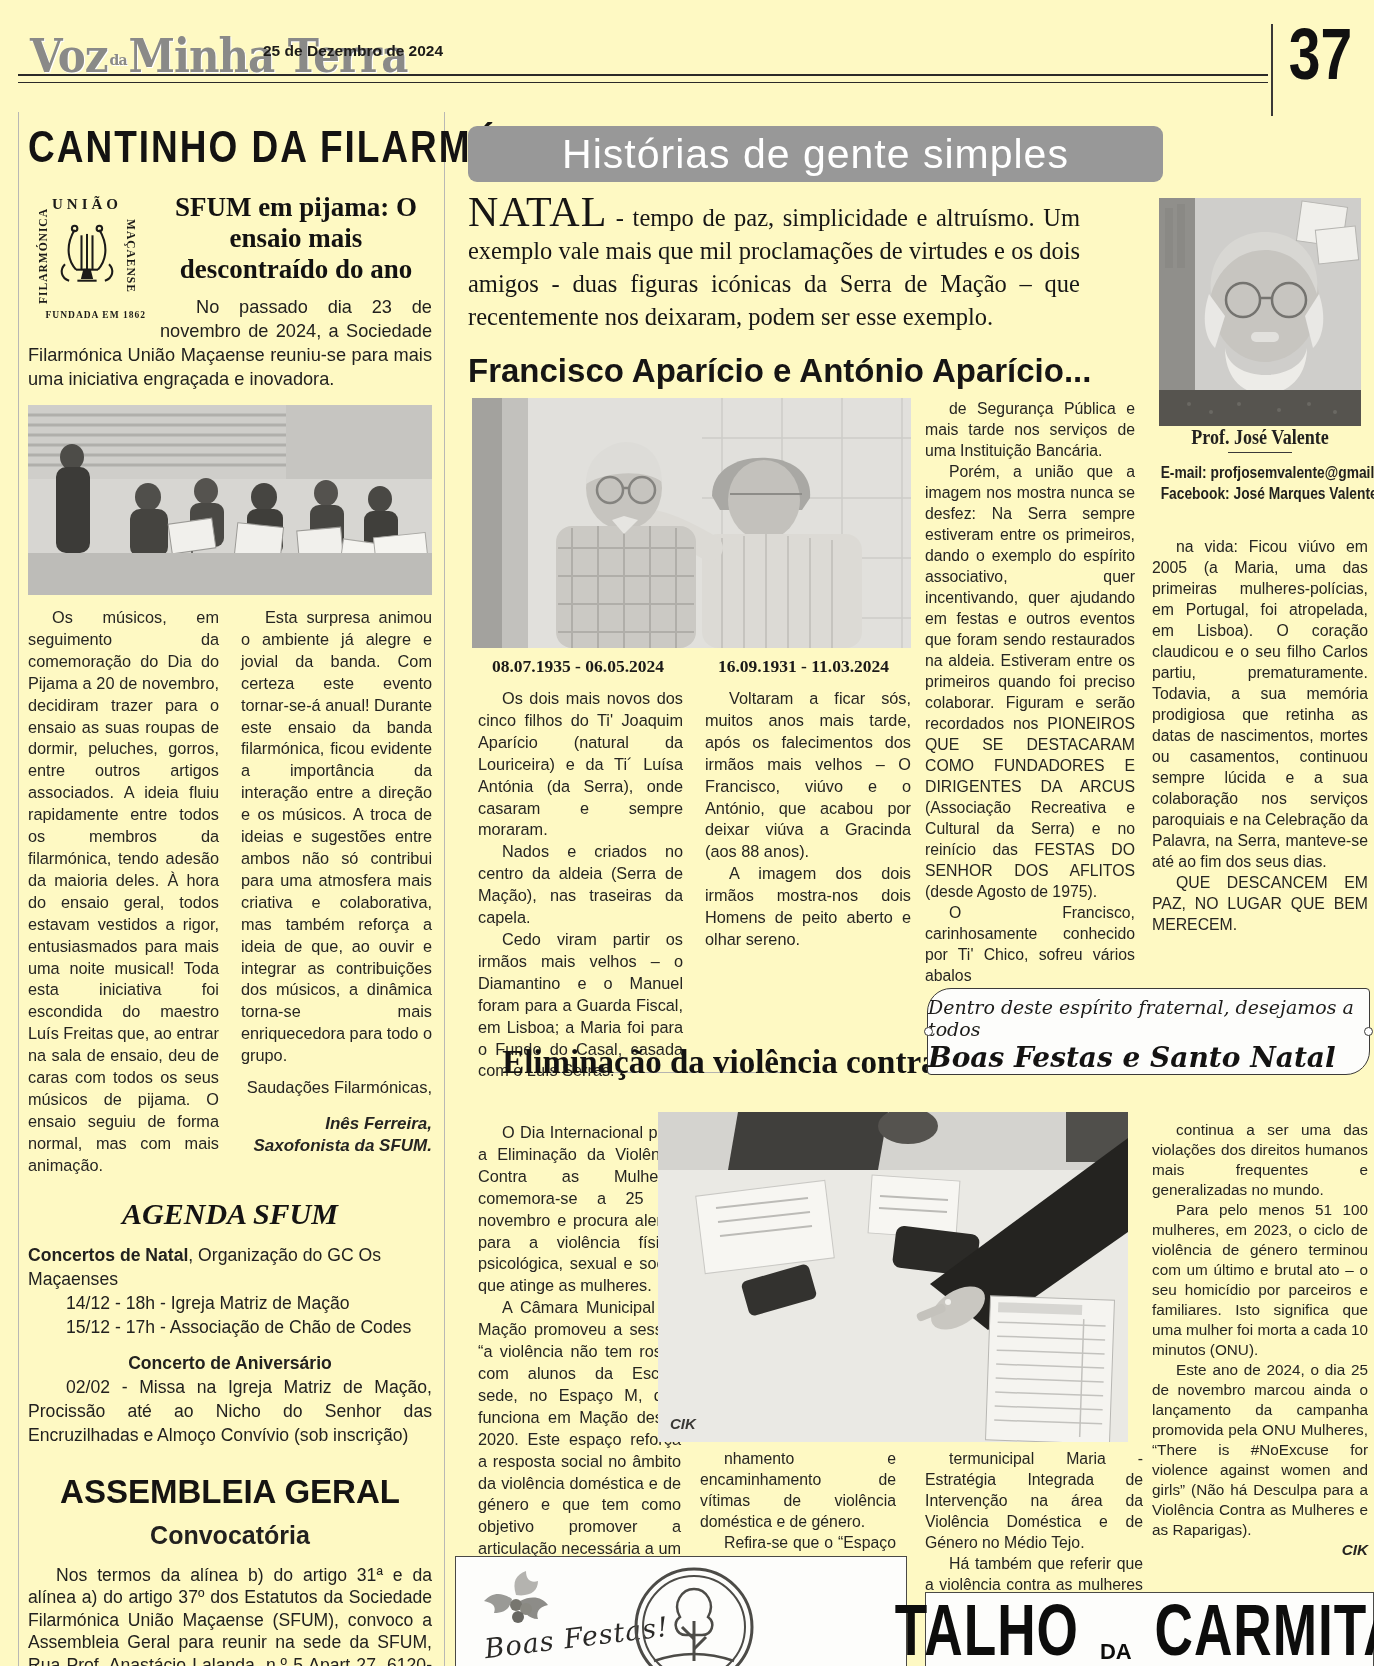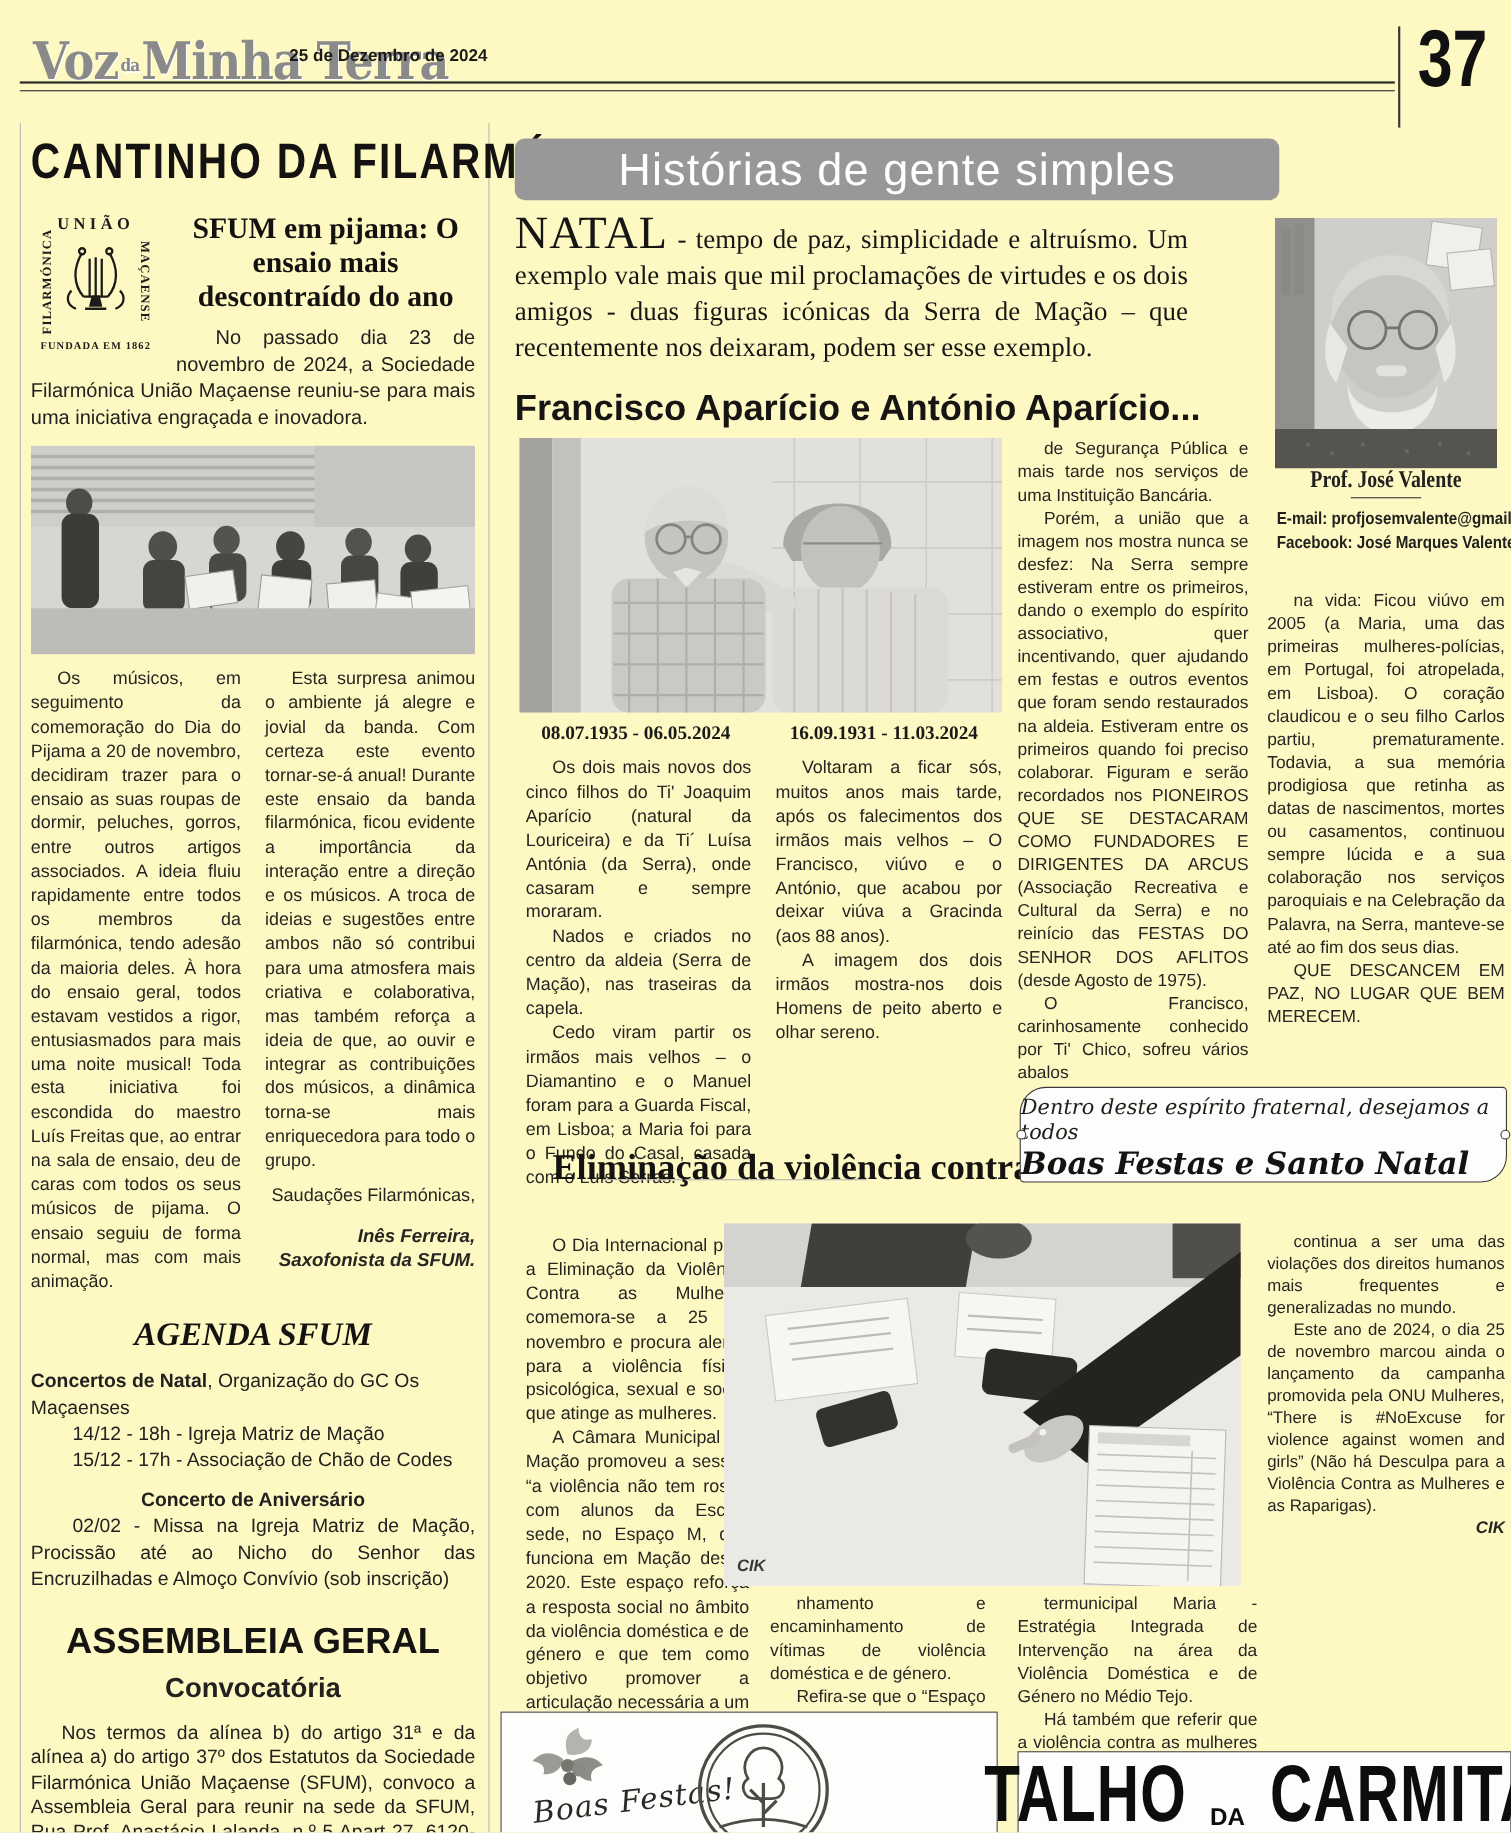--- a/index.html
+++ b/index.html
@@ -15,21 +15,21 @@
   .issue-date{font-size:15.5px;font-weight:700;color:#1c1b19;}
   .pagenum{font-size:62px;font-weight:900;color:#111;transform:scale(0.92,1.18);transform-origin:center top;}
   
   .cantinho-title{font-size:37px;font-weight:800;letter-spacing:2px;text-align:center;width:100%;
                   transform:scale(1.0,1.22);transform-origin:center top;color:#141312;white-space:nowrap;}
   .sfum-logo{position:relative;width:118px;height:124px;float:left;margin:4px 14px 4px 0;
              font-family:"Liberation Serif",serif;color:#1c1b19;}
   .sfum-logo .lg-top{position:absolute;top:0;left:0;width:100%;text-align:center;font-size:15px;font-weight:700;letter-spacing:4px;}
   .sfum-logo .lg-left{position:absolute;left:-46px;top:54px;width:122px;text-align:center;font-size:11.5px;font-weight:700;letter-spacing:1px;transform:rotate(-90deg);}
   .sfum-logo .lg-right{position:absolute;left:42px;top:54px;width:122px;text-align:center;font-size:11.5px;font-weight:700;letter-spacing:1px;transform:rotate(90deg);}
-  .sfum-logo .lg-bottom{position:absolute;bottom:0;left:0;width:100%;text-align:center;font-size:9.5px;font-weight:700;letter-spacing:1px;}
+  .sfum-logo .lg-bottom{position:absolute;bottom:0;left:0;width:100%;text-align:right;font-size:9.5px;font-weight:700;letter-spacing:1px;}
   .sfum-logo svg{position:absolute;left:26px;top:22px;}
   .fil-title{font-family:"Liberation Serif",serif;font-weight:700;font-size:27px;line-height:31px;text-align:center;margin:6px 0 10px 0;color:#131211;}
   .fil-intro{font-size:18.2px;line-height:24px;text-align:justify;margin:0;text-indent:36px;}
   .twocol{display:flex;gap:22px;}
   .twocol .tc{flex:1;}
   .bodytxt{font-size:16.3px;line-height:21.9px;text-align:justify;color:#262522;}
   .bodytxt p{margin:0;text-indent:24px;}
   .closing{text-align:right;margin-top:10px;font-size:16.5px;}
   .sig{font-weight:700;font-style:italic;text-align:right;font-size:17px;line-height:22px;margin-top:14px;}
   .agenda-title{font-family:"Liberation Serif",serif;font-style:italic;font-weight:700;font-size:30px;text-align:center;color:#141312;}
@@ -376,20 +376,21 @@
   <div class="col fsB" style="left:700px;top:1448px;width:196px;">
     <p>nhamento e encaminhamento de vítimas de violência doméstica e de género.</p>
     <p>Refira-se que o “Espaço M” pertence ao projeto in-</p>
   </div>
   <div class="col fsB" style="left:925px;top:1448px;width:218px;">
     <p>termunicipal Maria - Estratégia Integrada de Intervenção na área da Violência Doméstica e de Género no Médio Tejo.</p>
     <p>Há também que referir que a violência contra as mulheres e as raparigas</p>
   </div>
   <div class="col fsC" style="left:1152px;top:1120px;width:216px;">
     <p>continua a ser uma das violações dos direitos humanos mais frequentes e generalizadas no mundo.</p>
+    <p>Para pelo menos 51 100 mulheres, em 2023, o ciclo de violência de género terminou com um último e brutal ato – o seu homicídio por parceiros e familiares. Isto significa que uma mulher foi morta a cada 10 minutos (ONU).</p>
     <p>Este ano de 2024, o dia 25 de novembro marcou ainda o lançamento da campanha promovida pela ONU Mulheres, “There is #NoExcuse for violence against women and girls” (Não há Desculpa para a Violência Contra as Mulheres e as Raparigas).</p>
     <p class="byline">CIK</p>
   </div>
 
   <div class="adbox" style="left:455px;top:1556px;width:450px;height:110px;">
     <svg width="86" height="64" viewBox="0 0 86 64" style="position:absolute;left:26px;top:12px;">
       <path d="M30 30 C18 22 10 24 2 32 C12 34 14 38 12 44 C22 44 28 40 30 30 Z" fill="#9a9a96"></path>
       <path d="M34 26 C30 12 34 6 44 2 C44 12 50 14 56 12 C56 22 48 28 34 26 Z" fill="#b4b3af"></path>
       <path d="M38 32 C50 26 60 28 66 36 C56 38 54 44 56 50 C46 50 40 42 38 32 Z" fill="#8d8c88"></path>
       <circle cx="34" cy="36" r="6" fill="#77766f"></circle>

